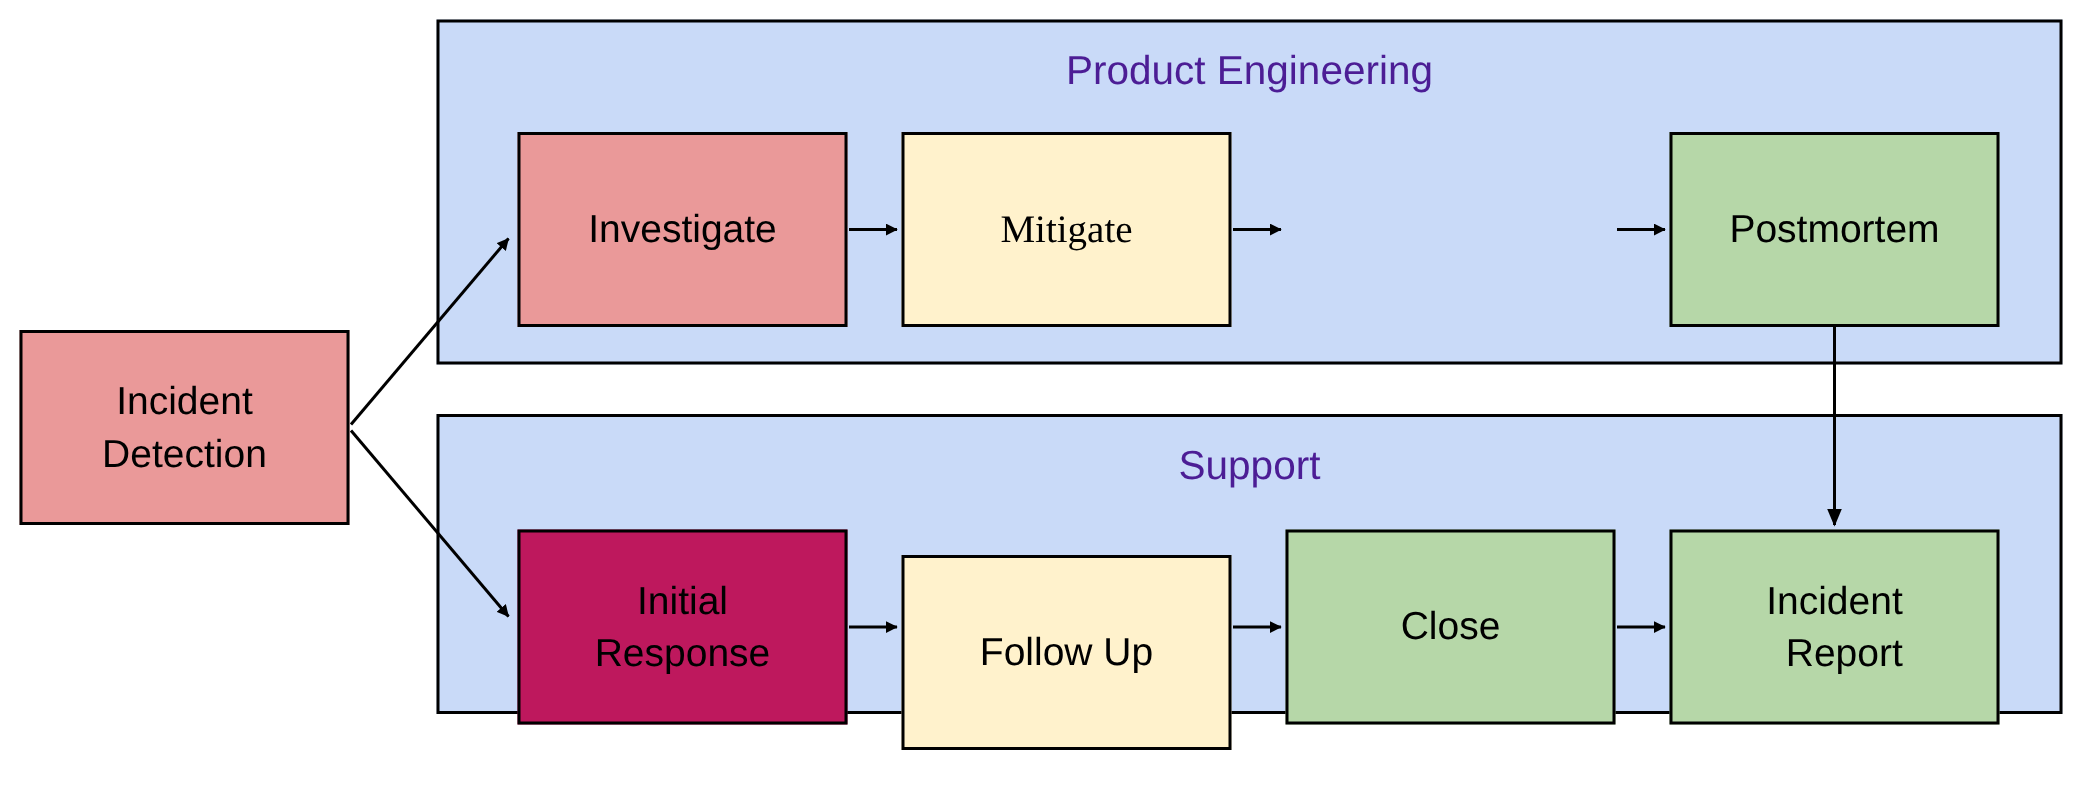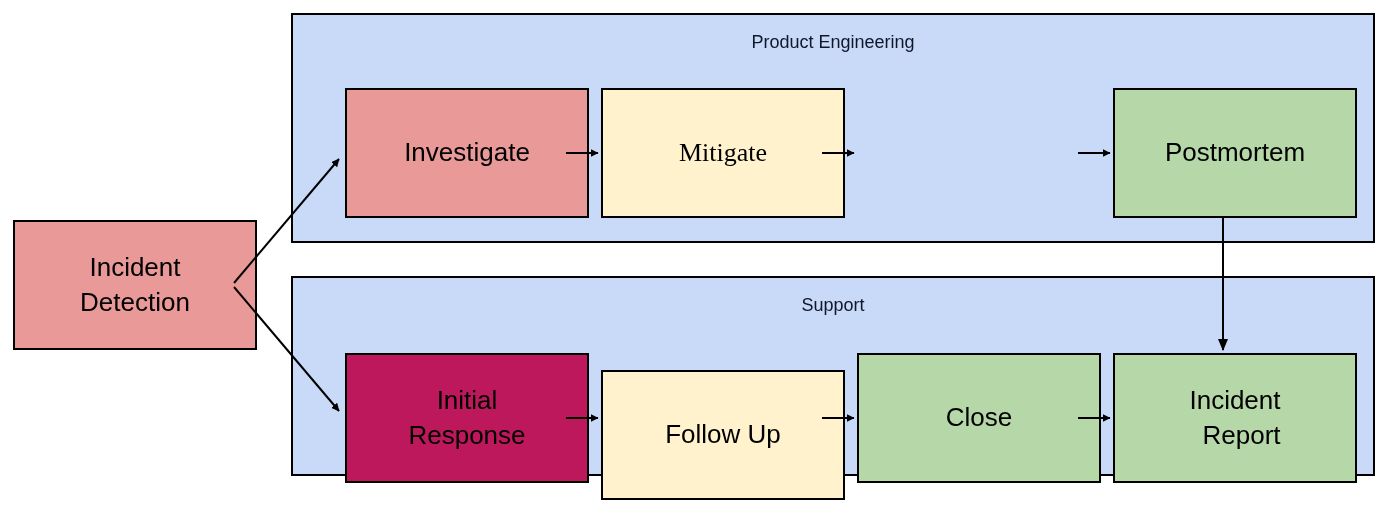--- a/index.html
+++ b/index.html
@@ -20,27 +20,27 @@
     border: 2px solid #000000;
     box-sizing: border-box;
   }
   .lane-pe   { left: 291px; top: 13px;  width: 1084px; height: 230px; }
   .lane-sup  { left: 291px; top: 276px; width: 1084px; height: 200px; }
   .lane-title {
     position: absolute;
     left: 0;
     width: 100%;
     text-align: center;
-    font-size: 18px;
-    color: #0f172a;
+    font-size: 27px;
+    color: #4c1d95;
     top: 17px;
   }
   .node {
     position: absolute;
-    width: 244px;
+    width: 220px;
     height: 130px;
     border: 2px solid #000000;
     box-sizing: border-box;
     display: flex;
     align-items: center;
     justify-content: center;
     text-align: center;
     font-size: 26px;
     line-height: 1.35;
     color: #000000;

